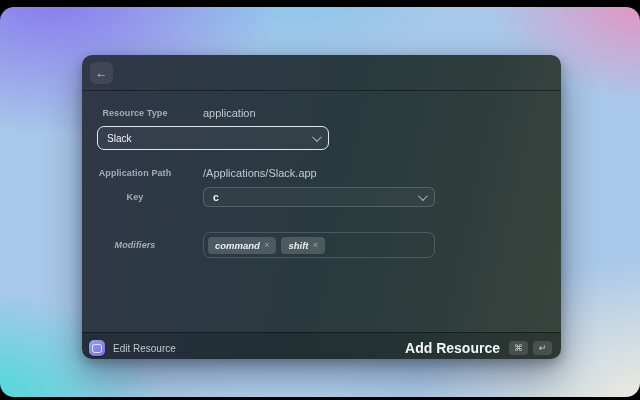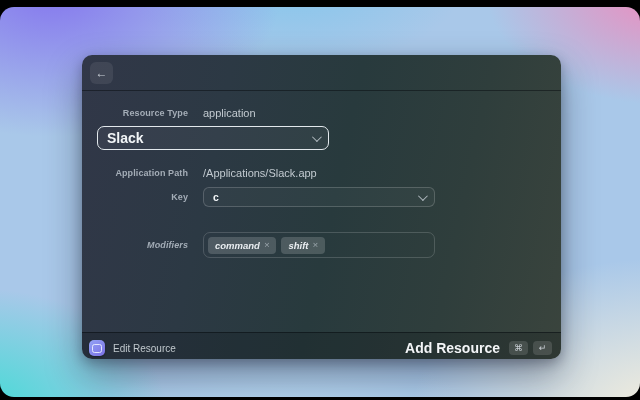--- a/index.html
+++ b/index.html
@@ -32,42 +32,42 @@
   }
   .back-btn{
     width:23px;height:22px;border:none;border-radius:6px;cursor:pointer;
     background:rgba(255,255,255,.08);color:#cdd3da;font-size:12px;line-height:22px;
     display:flex;align-items:center;justify-content:center;padding:0;
     font-family:"Liberation Sans", sans-serif;
   }
   .win-body{padding-top:11px;}
   .row{display:flex;align-items:center;}
   .row .label{
-    width:106px;text-align:right;color:#a4adb7;font-size:9px;font-weight:600;
+    width:106px;text-align:center;color:#a4adb7;font-size:9px;font-weight:600;
     letter-spacing:.1px;flex:none;
   }
   .row .control{margin-left:15px;width:232px;flex:none;display:flex;align-items:center;}
   .r1{height:22px;}
   .r2{height:24px;margin-top:2px;}
   .r3{height:22px;margin-top:12px;}
   .r4{height:22px;margin-top:2px;}
   .r5{height:34px;margin-top:20px;font-style:italic;}
   .static-value{color:#c2cad0;font-size:11px;}
   .select{
     width:100%;height:20px;border-radius:6px;box-sizing:border-box;
     border:1px solid rgba(255,255,255,.18);
     background:rgba(255,255,255,.03);
     display:flex;align-items:center;justify-content:space-between;
     padding:0 9px;cursor:pointer;
   }
   .select.focused{
     height:24px;border:1.5px solid #e2e8ec;border-radius:7px;
     background:rgba(255,255,255,.04);
   }
-  .sel-val{color:#f2f5f7;font-size:14px;font-weight:700;}
+  .sel-val{color:#f2f5f7;font-size:10px;font-weight:400;}
   .select:not(.focused) .sel-val{font-weight:600;font-size:10.5px;}
   .chev{
     width:6px;height:6px;border-right:1.4px solid #aeb7bd;border-bottom:1.4px solid #aeb7bd;
     transform:rotate(45deg) translateY(-2px);flex:none;
   }
   .tags-field{
     width:100%;height:26px;border-radius:7px;box-sizing:border-box;
     border:1px solid rgba(255,255,255,.16);
     display:flex;align-items:center;gap:5px;padding:0 4px;cursor:text;
   }

